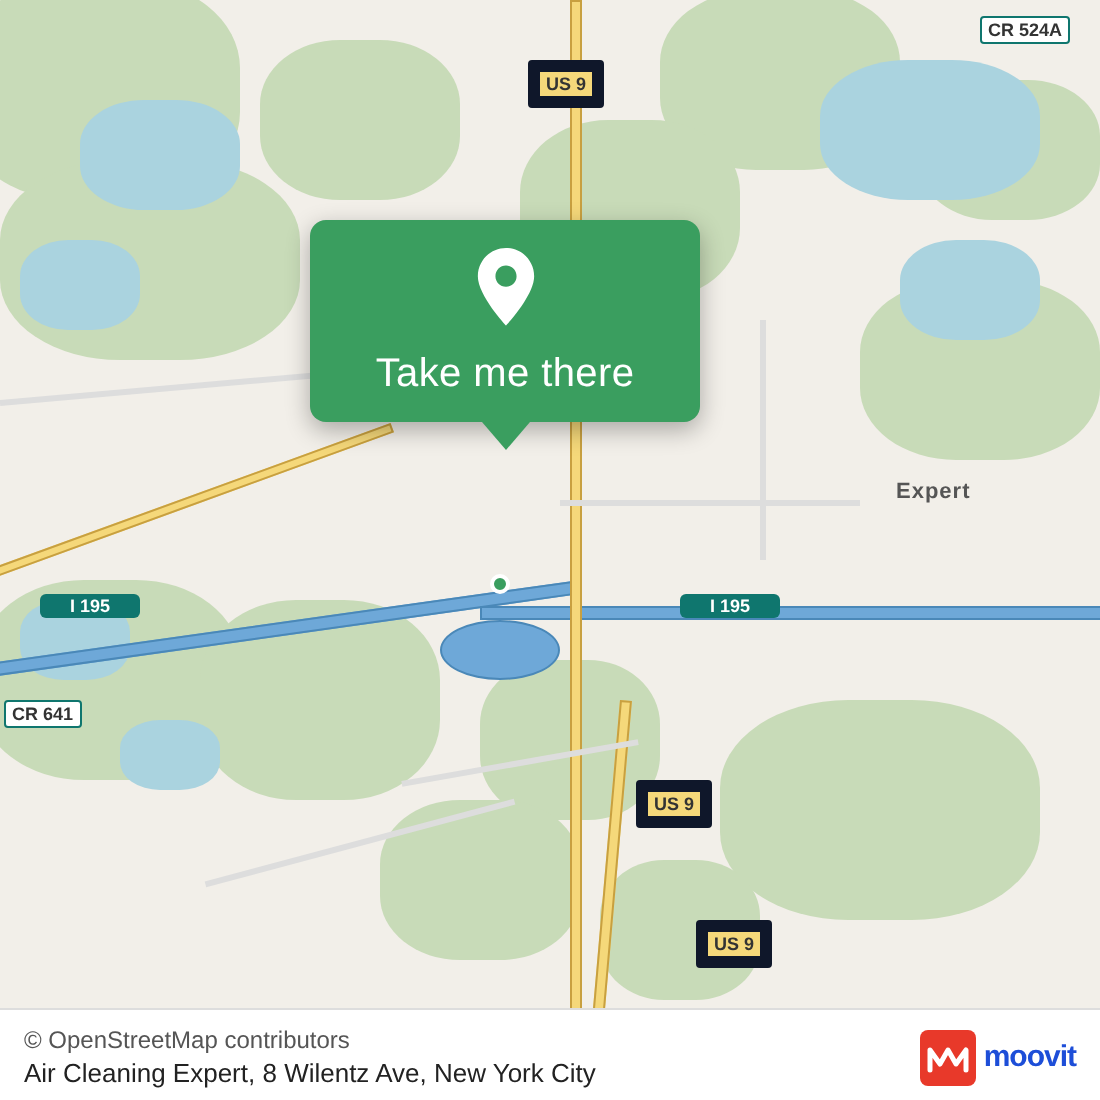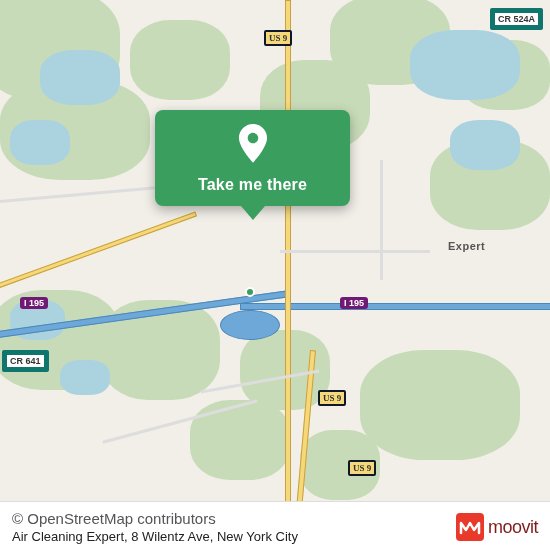--- a/index.html
+++ b/index.html
@@ -45,37 +45,36 @@
       position: absolute;
       font-size: 9px;
       font-weight: bold;
       color: #333;
       background: rgba(255,255,255,0.7);
       padding: 1px 3px;
       border-radius: 2px;
       white-space: nowrap;
     }
     .road-label.interstate-label {
-      background-color: #701a75;
+      background-color: #0f766e;
       color: white;
       border-radius: 3px;
-      padding: 1px 4px;
+      padding: 1px 15px;
     }
     .road-label.us-label {
       background-color: #f5d87a;
       color: #333;
       border-radius: 2px;
-      border: 2px solid #0f172a;
-      font-family: Liberation Serif, serif;
+      border: 6px solid #0f172a;
     }
     .road-label.cr-label {
       background-color: #fff;
       color: #333;
       border-radius: 2px;
-      border: 5px solid #0f766e;
+      border: 1px solid #0f766e;
     }
 
     
     #popup {
       position: absolute;
       top: 110px;
       left: 155px;
       width: 195px;
       background-color: #3a9e5f;
       border-radius: 8px;
@@ -101,22 +100,22 @@
     }
 
     .pin-icon {
       width: 44px;
       height: 44px;
       margin-bottom: 8px;
     }
 
     #take-me-there-btn {
       color: white;
-      font-size: 16px;
-      font-weight: 700;
+      font-size: 20px;
+      font-weight: 400;
       background: none;
       border: none;
       cursor: pointer;
       padding: 0;
       letter-spacing: 0.2px;
     }
 
     
     #bottom-bar {
       position: absolute;
@@ -131,21 +130,21 @@
       border-top: 1px solid #ddd;
       z-index: 20;
     }
 
     #bottom-left {
       display: flex;
       flex-direction: column;
     }
 
     #attribution {
-      font-size: 15px;
+      font-size: 12px;
       color: #555;
       margin-bottom: 2px;
     }
 
     #location-name {
       font-size: 13px;
       color: #222;
       font-weight: 400;
     }
 
@@ -154,23 +153,23 @@
       align-items: center;
       gap: 4px;
     }
 
     .moovit-icon {
       width: 28px;
       height: 28px;
     }
 
     .moovit-text {
-      font-size: 18px;
-      font-weight: normal;
-      color: #7f1d1d;
+      font-size: 15px;
+      font-weight: bold;
+      color: #1d4ed8;
       letter-spacing: -0.5px;
     }
 
     
     .town-label {
       position: absolute;
       font-size: 11px;
       font-weight: bold;
       color: #555;
       letter-spacing: 0.5px;

